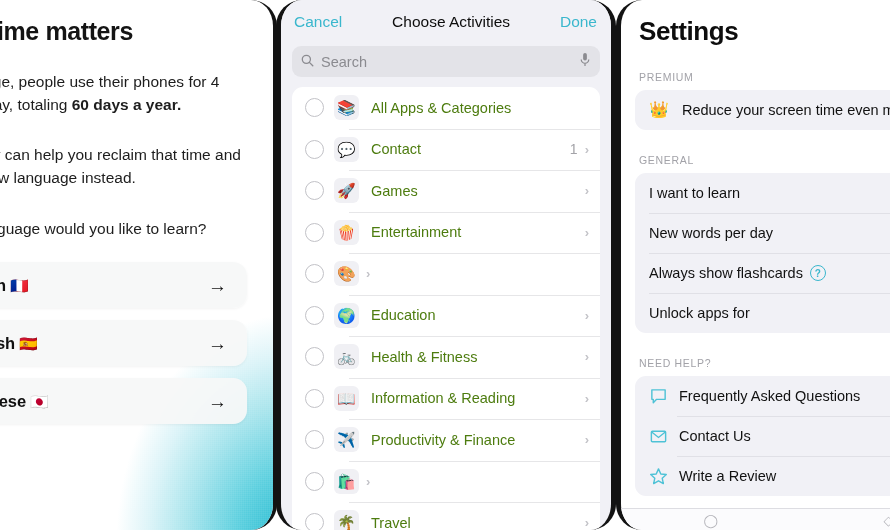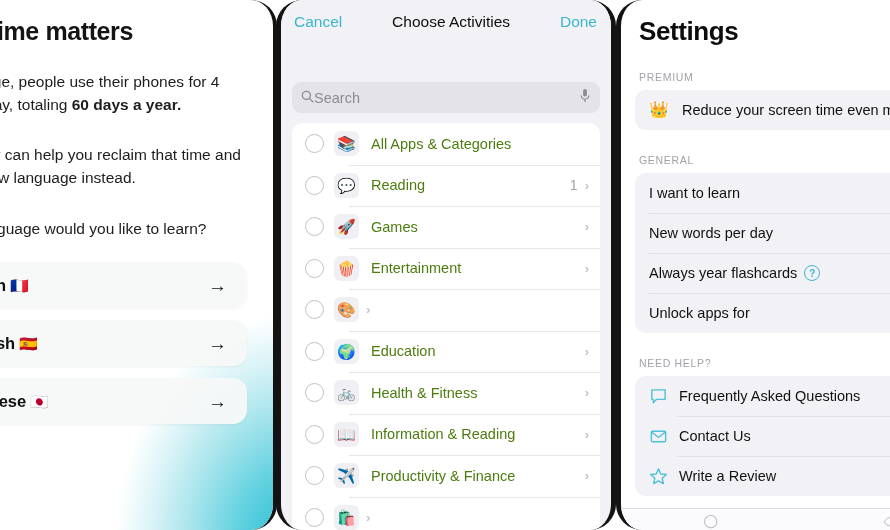--- a/index.html
+++ b/index.html
@@ -70,23 +70,23 @@
   .mid-nav {
     display: flex; align-items: center; justify-content: space-between;
     height: 44px; padding: 0 14px 0 13px;
     background: #f1f1f6;
   }
   .nav-side { font-size: 15.5px; color: #3ab7cd; white-space: nowrap; }
   .nav-title { font-size: 15.5px; font-weight: 400; color: #0d0d0d; white-space: nowrap; }
 
   .search-wrap { padding: 2px 11px 10px 11px; background: #f1f1f6; }
   .search-bar {
-    display: flex; align-items: center; 
+    display: flex; align-items: center; gap: 7px;
     height: 31px; padding: 0 9px;
-    background: #e3e3e8; border-radius: 9px; margin-top: 36px;
+    background: #e3e3e8; border-radius: 9px;
   }
   .search-bar .s-icon { flex: 0 0 auto; }
   .search-ph { flex: 1; font-size: 14.5px; color: #8b8b90; }
   .mic-icon { flex: 0 0 auto; }
 
   .act-card {
     margin: 0 11px; background: #ffffff; border-radius: 11px; overflow: hidden;
   }
   .act-row {
     display: flex; align-items: center; height: 41.5px;
@@ -236,21 +236,21 @@
       <div class="act-row">
         <span class="radio"></span>
         <span class="act-emoji">📚</span>
         <span class="act-label">All Apps &amp; Categories</span>
         <span class="act-count"></span>
         <span class="chev"></span>
       </div>
       <div class="act-row">
         <span class="radio"></span>
         <span class="act-emoji">💬</span>
-        <span class="act-label">Reading</span>
+        <span class="act-label">Contact</span>
         <span class="act-count">1</span>
         <span class="chev">›</span>
       </div>
       <div class="act-row">
         <span class="radio"></span>
         <span class="act-emoji">🚀</span>
         <span class="act-label">Games</span>
         <span class="act-count"></span>
         <span class="chev">›</span>
       </div>
@@ -327,21 +327,21 @@
       <div class="sec-card">
         <div class="set-row">
           <span class="set-label">I want to learn</span>
 
         </div>
         <div class="set-row">
           <span class="set-label">New words per day</span>
           <span class="set-value"></span>
         </div>
         <div class="set-row">
-          <span class="set-label">Always year flashcards</span>
+          <span class="set-label">Always show flashcards</span>
           <span class="qmark">?</span>
 
         </div>
         <div class="set-row">
           <span class="set-label">Unlock apps for</span>
 
         </div>
       </div>
 
       <div class="sec-head">NEED HELP?</div>

